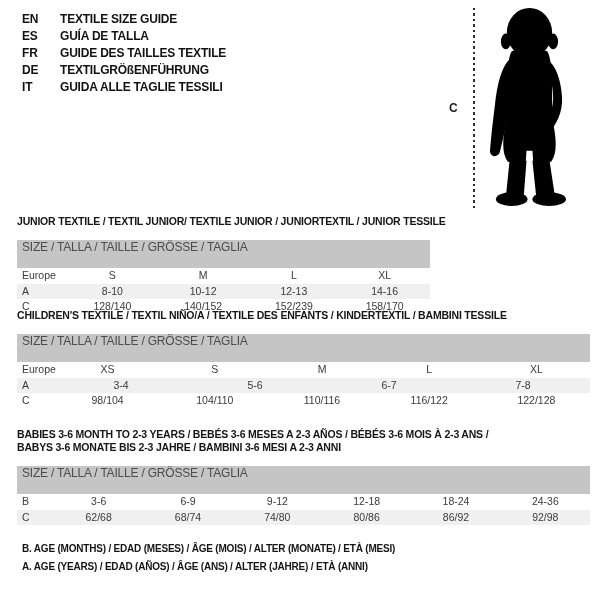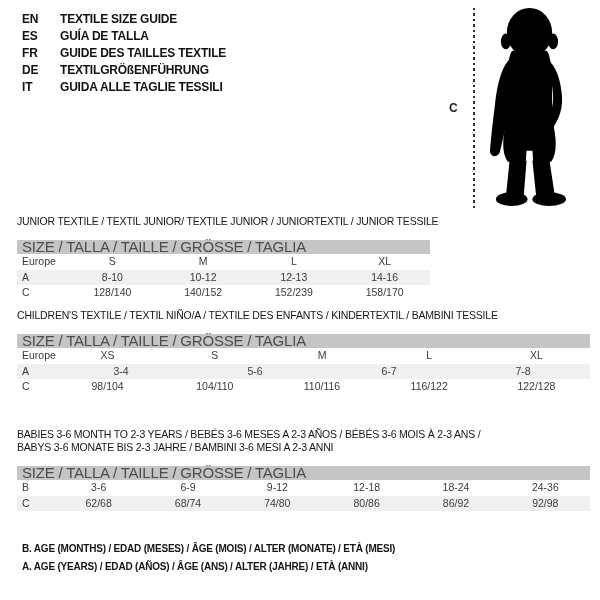--- a/index.html
+++ b/index.html
@@ -18,22 +18,22 @@
     background:repeating-linear-gradient(to bottom,#2e2e2e 0px,#2e2e2e 2.5px,transparent 2.5px,transparent 5.5px)}
   .c-label{position:absolute;left:449px;top:101px;font-size:12px;font-weight:bold;color:#1c1c1c}
   .baby{position:absolute;left:481px;top:6px}
 
   
   .tgroup{position:absolute;left:17px}
   .tgroup0{top:215px;width:413px}
   .tgroup1{top:309px;width:573px}
   .tgroup2{top:428px;width:573px}
   .ttitle-wrap{margin-bottom:12px}
-  .ttitle{font-size:10.5px;font-weight:normal;color:#151515;letter-spacing:-0.2px;line-height:13px;white-space:nowrap}
-  .tbar{height:14px;font-size:15px;color:#4c4c4c;line-height:14px;padding-left:5px;letter-spacing:-0.2px}
+  .ttitle{font-size:10.5px;font-weight:bold;color:#151515;letter-spacing:-0.2px;line-height:13px;white-space:nowrap}
+  .tbar{height:28px;font-size:12px;color:#4c4c4c;line-height:14px;padding-left:5px;letter-spacing:-0.2px}
   .trow{display:flex;height:15.5px;line-height:15.5px;font-size:10.5px;color:#3a3a3a}
   .tlabel{width:37px;padding-left:5px;flex:none}
   .tgroup0 .tlabel{width:50px}
   .tcell{flex:1;text-align:center}
 
   
   .notes{position:absolute;left:22px;top:540px}
   .note-line{font-size:10px;font-weight:bold;color:#151515;line-height:17.5px;letter-spacing:-0.2px;white-space:nowrap}
 </style>
 </head>

